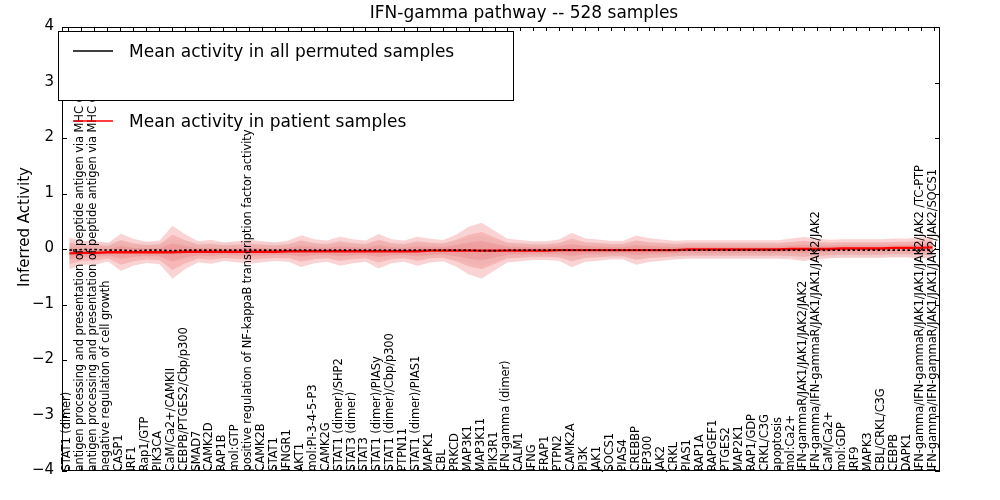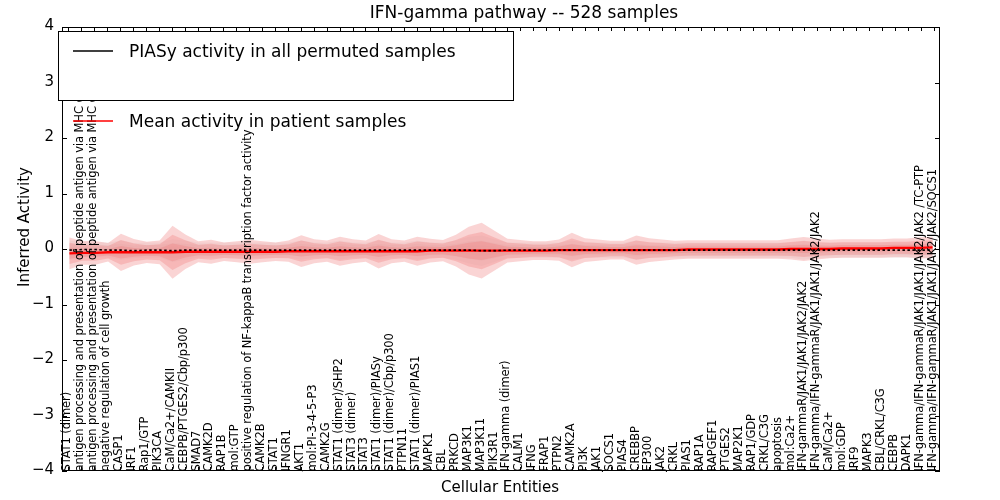--- a/index.html
+++ b/index.html
@@ -411,28 +411,27 @@
       <div class="xtick-mark" style="left: 845.721px; bottom: 29px; height: 4px;"></div>
       <div class="xtick-mark" style="left: 845.721px; bottom: 469px; height: 4px;"></div>
       <div class="xtick" style="left: 862.632px;">IFN-gamma/IFN-gammaR/JAK1/JAK1/JAK2/JAK2 /TC-PTP</div>
       <div class="xtick-mark" style="left: 858.632px; bottom: 29px; height: 4px;"></div>
       <div class="xtick-mark" style="left: 858.632px; bottom: 469px; height: 4px;"></div>
       <div class="xtick" style="left: 875.544px;">IFN-gamma/IFN-gammaR/JAK1/JAK1/JAK2/JAK2/SOCS1</div>
       <div class="xtick-mark" style="left: 871.544px; bottom: 29px; height: 4px;"></div>
       <div class="xtick-mark" style="left: 871.544px; bottom: 469px; height: 4px;"></div>
     </div>
 
-  <div id="xlabel">Cellular Entities</div>
 
   <div id="legend">
     <div class="legend-row r0">
       <svg class="legend-swatch" viewBox="0 0 40 6" width="40" height="6" style="height:6px;">
         <line x1="0" y1="3" x2="40" y2="3" stroke="#000000" stroke-width="1.4"></line>
       </svg>
-      <span class="legend-text">PIASy activity in all permuted samples</span>
+      <span class="legend-text">Mean activity in all permuted samples</span>
     </div>
     <div class="legend-row r1">
       <svg class="legend-swatch" viewBox="0 0 40 6" width="40" height="6" style="height:6px;">
         <line x1="0" y1="3" x2="40" y2="3" stroke="#ff0000" stroke-width="1.4"></line>
       </svg>
       <span class="legend-text">Mean activity in patient samples</span>
     </div>
   </div>
 
 </div>

